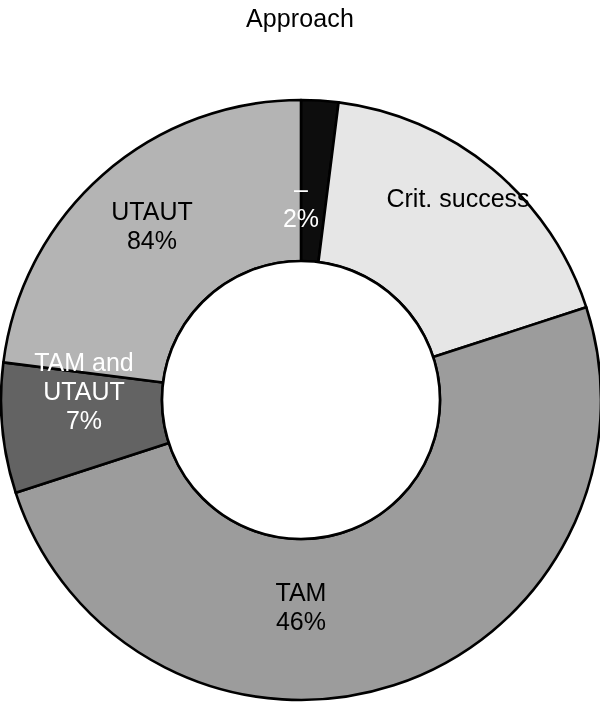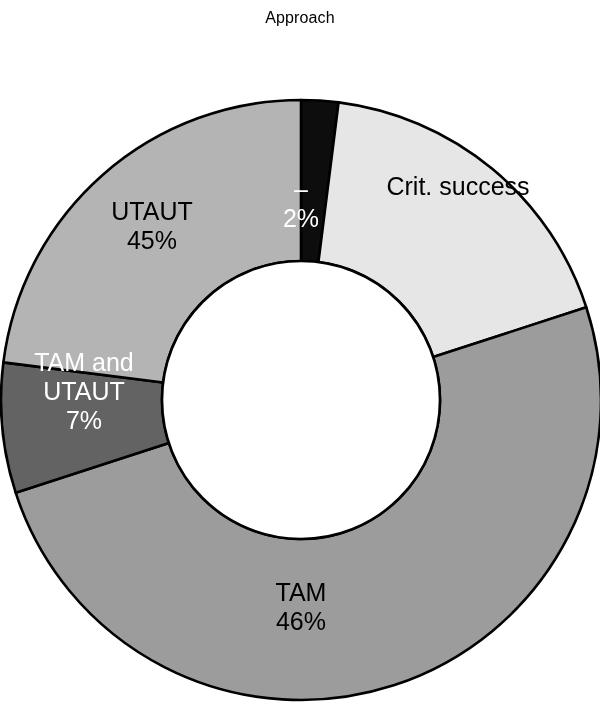--- a/index.html
+++ b/index.html
@@ -23,21 +23,21 @@
     width: 600px;
     height: 705px;
   }
 
   #chart-title {
     position: absolute;
     left: 0;
     top: 3px;
     width: 600px;
     text-align: center;
-    font-size: 16px;
+    font-size: 25px;
     font-weight: 400;
     line-height: 30px;
     letter-spacing: 0.1px;
     color: #000000;
     white-space: nowrap;
   }
 
   #donut-svg {
     position: absolute;
     left: 0;
@@ -69,21 +69,21 @@
     pointer-events: none;
   }
   .slice-label .lbl-name { display: block; }
   .slice-label .lbl-value { display: block; }
 
   .label-dark  { color: #000000; }
   .label-light { color: #ffffff; }
 
   
   #label-other   { left: 241px; top: 175px; width: 120px; }
-  #label-csf     { left: 358px; top: 172px; width: 200px; }
+  #label-csf     { left: 358px; top: 184px; width: 200px; }
   #label-tam     { left: 221px; top: 578px; width: 160px; }
   #label-tamutaut{ left: -2px;  top: 348px; width: 172px; }
   #label-utaut   { left: 62px;  top: 197px; width: 180px; }
 </style>
 </head>
 <body>
 
 <div id="chart-root">
 
   <div id="chart-title">Approach</div>
@@ -114,16 +114,16 @@
   </div>
 
   <div class="slice-label label-light" id="label-tamutaut">
     <span class="lbl-name">TAM and</span>
     <span class="lbl-name">UTAUT</span>
     <span class="lbl-value">7%</span>
   </div>
 
   <div class="slice-label label-dark" id="label-utaut">
     <span class="lbl-name">UTAUT</span>
-    <span class="lbl-value">45%</span>
+    <span class="lbl-value">84%</span>
   </div>
 
 </div>
 
 </body></html>

